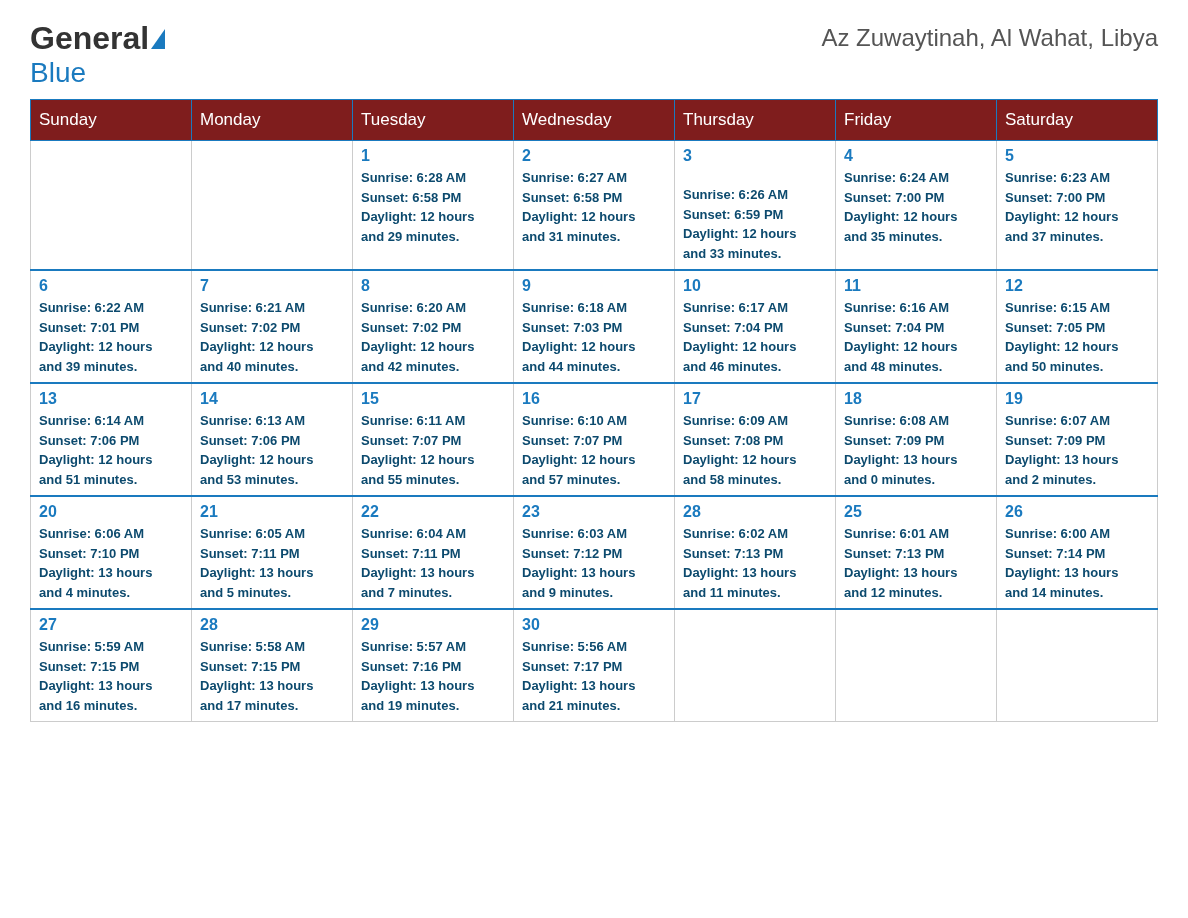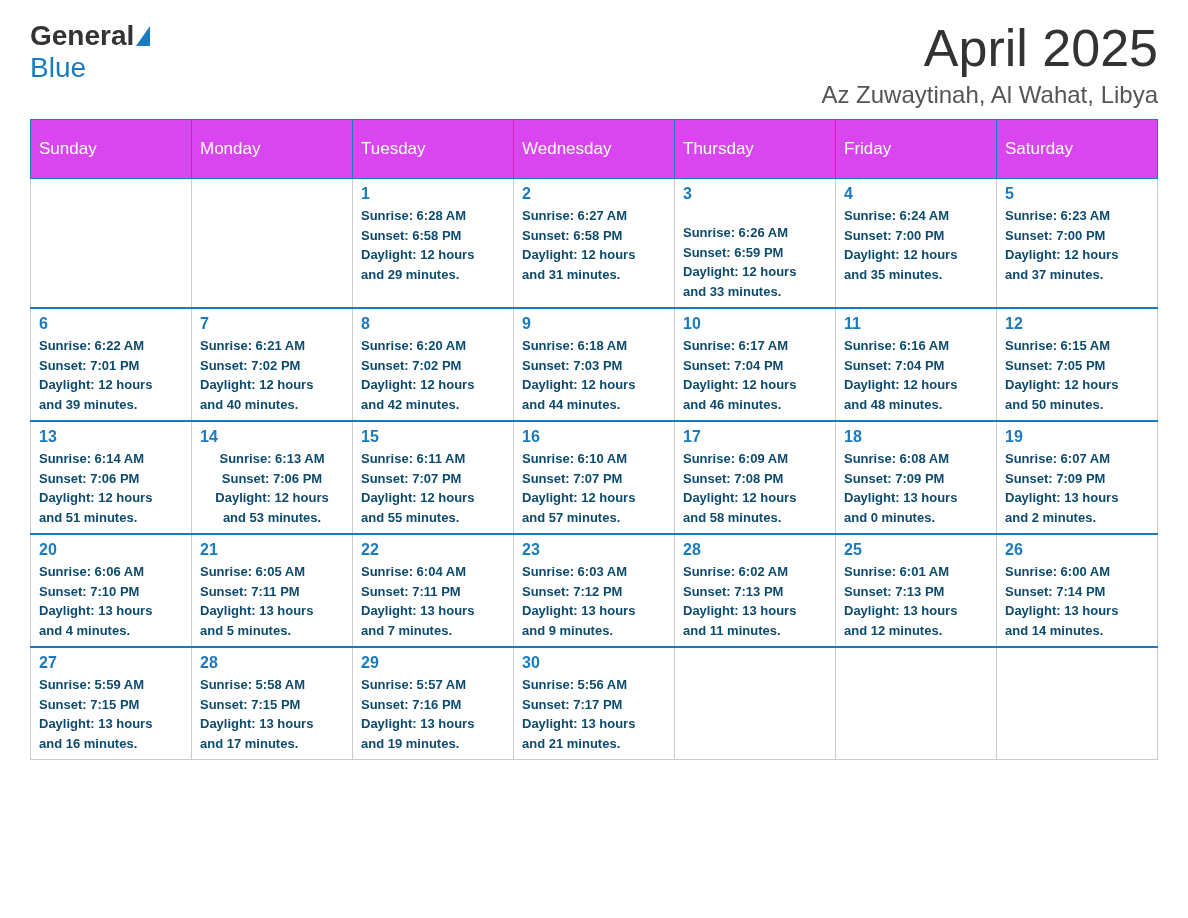--- a/index.html
+++ b/index.html
@@ -18,21 +18,21 @@
       margin-bottom: 10px;
     }
     .logo {
       display: flex;
       flex-direction: column;
       align-items: flex-start;
     }
     .logo-text {
       display: flex;
       align-items: center;
-      font-size: 28px;
+      font-size: 32px;
       font-weight: bold;
       color: #333;
     }
     .logo-general { color: #333; }
     .logo-triangle {
       width: 0;
       height: 0;
       border-left: 14px solid transparent;
       border-bottom: 20px solid #1a7abf;
       margin: 0 2px;
@@ -56,23 +56,23 @@
       font-size: 24px;
       color: #555;
       margin-top: 4px;
     }
     .calendar-table {
       width: 100%;
       border-collapse: collapse;
       margin-top: 10px;
     }
     .calendar-table th {
-      background-color: #d946ef;
+      background-color: #7f1d1d;
       color: #fff;
-      padding: 19px 8px;
+      padding: 10px 8px;
       font-size: 17px;
       font-weight: normal;
       text-align: left;
       border: 1px solid #1a7abf;
     }
     .calendar-table td {
       border: 1px solid #ccc;
       vertical-align: top;
       padding: 6px 8px;
       width: calc(100% / 7);
@@ -105,21 +105,20 @@
 
 <div class="header">
   <div class="logo">
     <div class="logo-text">
       <span class="logo-general">General</span>
       <span class="logo-triangle"></span>
     </div>
     <span class="logo-blue">Blue</span>
   </div>
   <div class="title-section">
-    <div class="month-title">April 2025</div>
     <div class="location-title">Az Zuwaytinah, Al Wahat, Libya</div>
   </div>
 </div>
 
 <table class="calendar-table">
   <thead>
     <tr>
     <th>Sunday</th>
         <th>Monday</th>
         <th>Tuesday</th>
@@ -223,21 +222,21 @@
       <tr>
         <td>
           <span class="day-number">13</span>
           <div class="day-info" style="white-space: pre-line;">Sunrise: 6:14 AM
 Sunset: 7:06 PM
 Daylight: 12 hours
 and 51 minutes.</div>
         </td>
         <td>
           <span class="day-number">14</span>
-          <div class="day-info" style="white-space: pre-line; text-align: center;">Sunrise: 6:13 AM
+          <div class="day-info" style="white-space: pre-line;">Sunrise: 6:13 AM
 Sunset: 7:06 PM
 Daylight: 12 hours
 and 53 minutes.</div>
         </td>
         <td>
           <span class="day-number">15</span>
           <div class="day-info" style="white-space: pre-line;">Sunrise: 6:11 AM
 Sunset: 7:07 PM
 Daylight: 12 hours
 and 55 minutes.</div>

